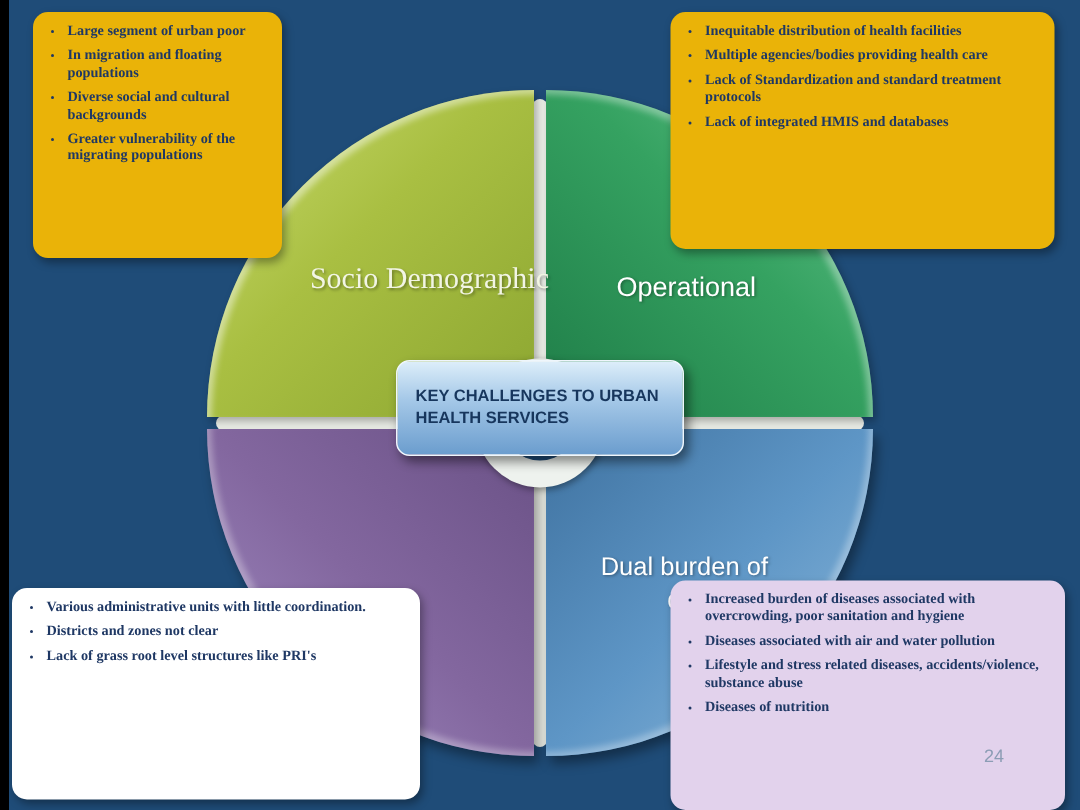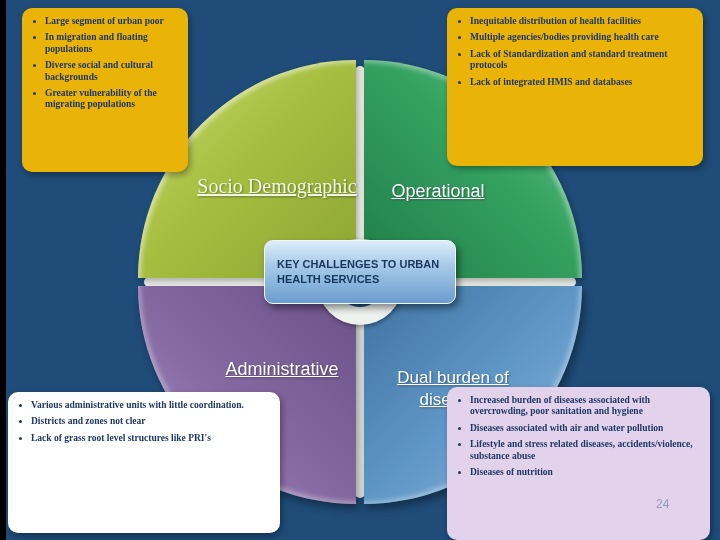--- a/index.html
+++ b/index.html
@@ -25,22 +25,22 @@
           box-shadow: inset 3px -3px 4px rgba(255,255,255,.30), 3px 5px 8px rgba(0,0,0,.38); }
   .q-br { left:226px; top:226px; border-radius:0 0 100% 0;
           background:linear-gradient(315deg,#8fbadb 0%,#5e96c6 50%,#3f72a0 100%);
           box-shadow: inset -3px -3px 4px rgba(255,255,255,.30), 3px 5px 8px rgba(0,0,0,.38); }
 
   .ring { position:absolute; left:179px; top:179px; width:86px; height:86px; border-radius:50%;
           background:#eef2ee; z-index:3; box-shadow:1px 2px 4px rgba(0,0,0,.35); }
   .ring-hole { position:absolute; left:18px; top:18px; width:50px; height:50px; border-radius:50%; background:#1F4C78; }
 
   
-  .q-label { position:absolute; color:#ffffff; text-align:center; z-index:4;
-             text-shadow:1px 1px 2px rgba(0,0,0,.35);text-decoration:underline; }
+  .q-label { position:absolute; color:#ffffff; text-align:right; z-index:4;
+             text-shadow:1px 1px 2px rgba(0,0,0,.35); }
   .lbl-socio { left:188px; top:174px; width:178px; font-family:"Liberation Serif", serif;
                font-size:20px; color:#f2f5e4; line-height:1.2; }
   .lbl-operational { left:372px; top:181px; width:132px; font-size:18px; }
   .lbl-admin { left:196px; top:359px; width:172px; font-size:18px; }
   .lbl-dual { left:394px; top:367px; width:118px; font-size:17px; line-height:1.3; }
 
   
   .center-badge { position:absolute; left:264px; top:240px; width:192px; height:64px; z-index:6;
                   border-radius:9px;
                   background:linear-gradient(180deg,#ddeefa 0%,#a6c9e8 40%,#6b9dce 100%);
@@ -75,21 +75,20 @@
     <div class="quad q-tr"></div>
     <div class="quad q-bl"></div>
     <div class="quad q-br"></div>
     <div class="ring">
       <div class="ring-hole"></div>
     </div>
   </div>
 
   <div class="q-label lbl-socio">Socio Demographic</div>
   <div class="q-label lbl-operational">Operational</div>
-  <div class="q-label lbl-admin">Administrative</div>
   <div class="q-label lbl-dual">Dual burden of diseases</div>
 
   <div class="center-badge">KEY  CHALLENGES TO URBAN HEALTH SERVICES</div>
 
   <div class="callout co-tl">
     <ul>
         <li>Large segment of urban poor</li>
         <li>In migration and floating populations</li>
         <li>Diverse social and cultural backgrounds</li>
         <li>Greater vulnerability of the migrating populations</li>

